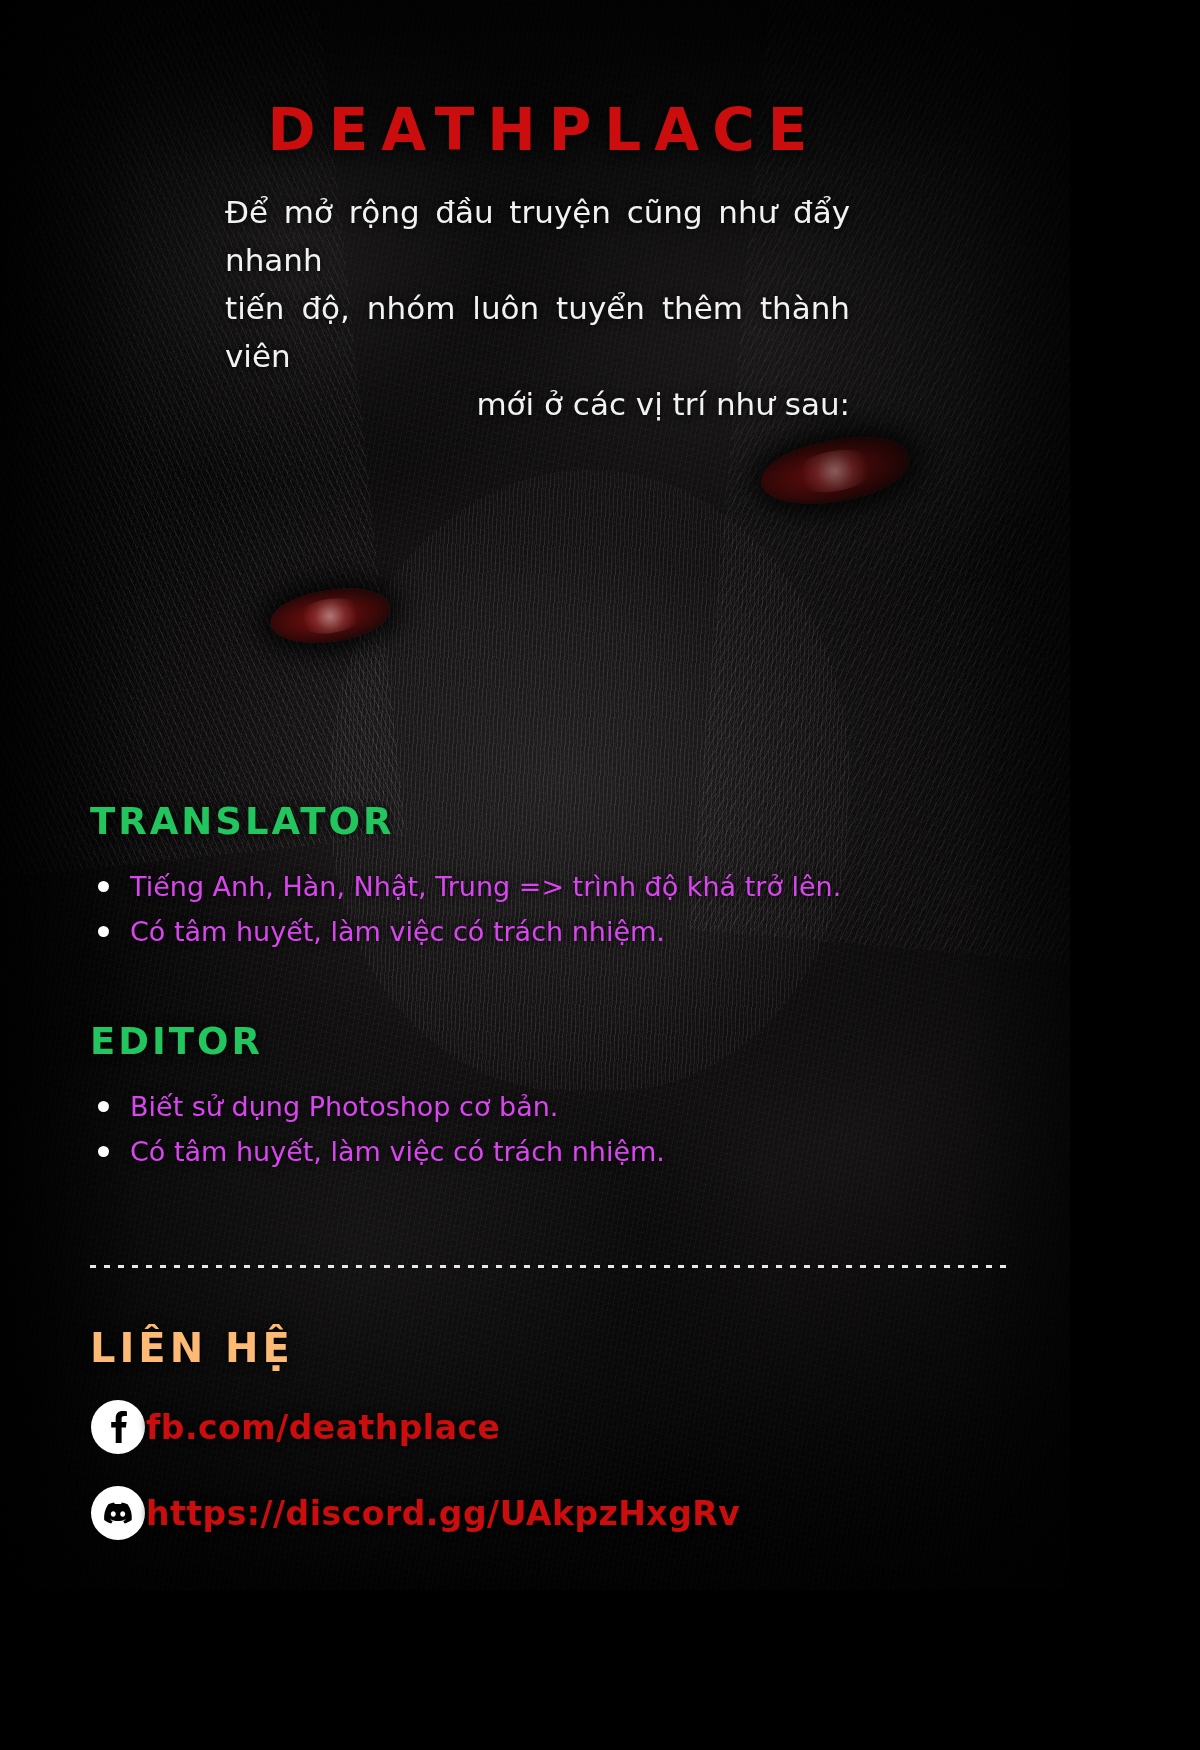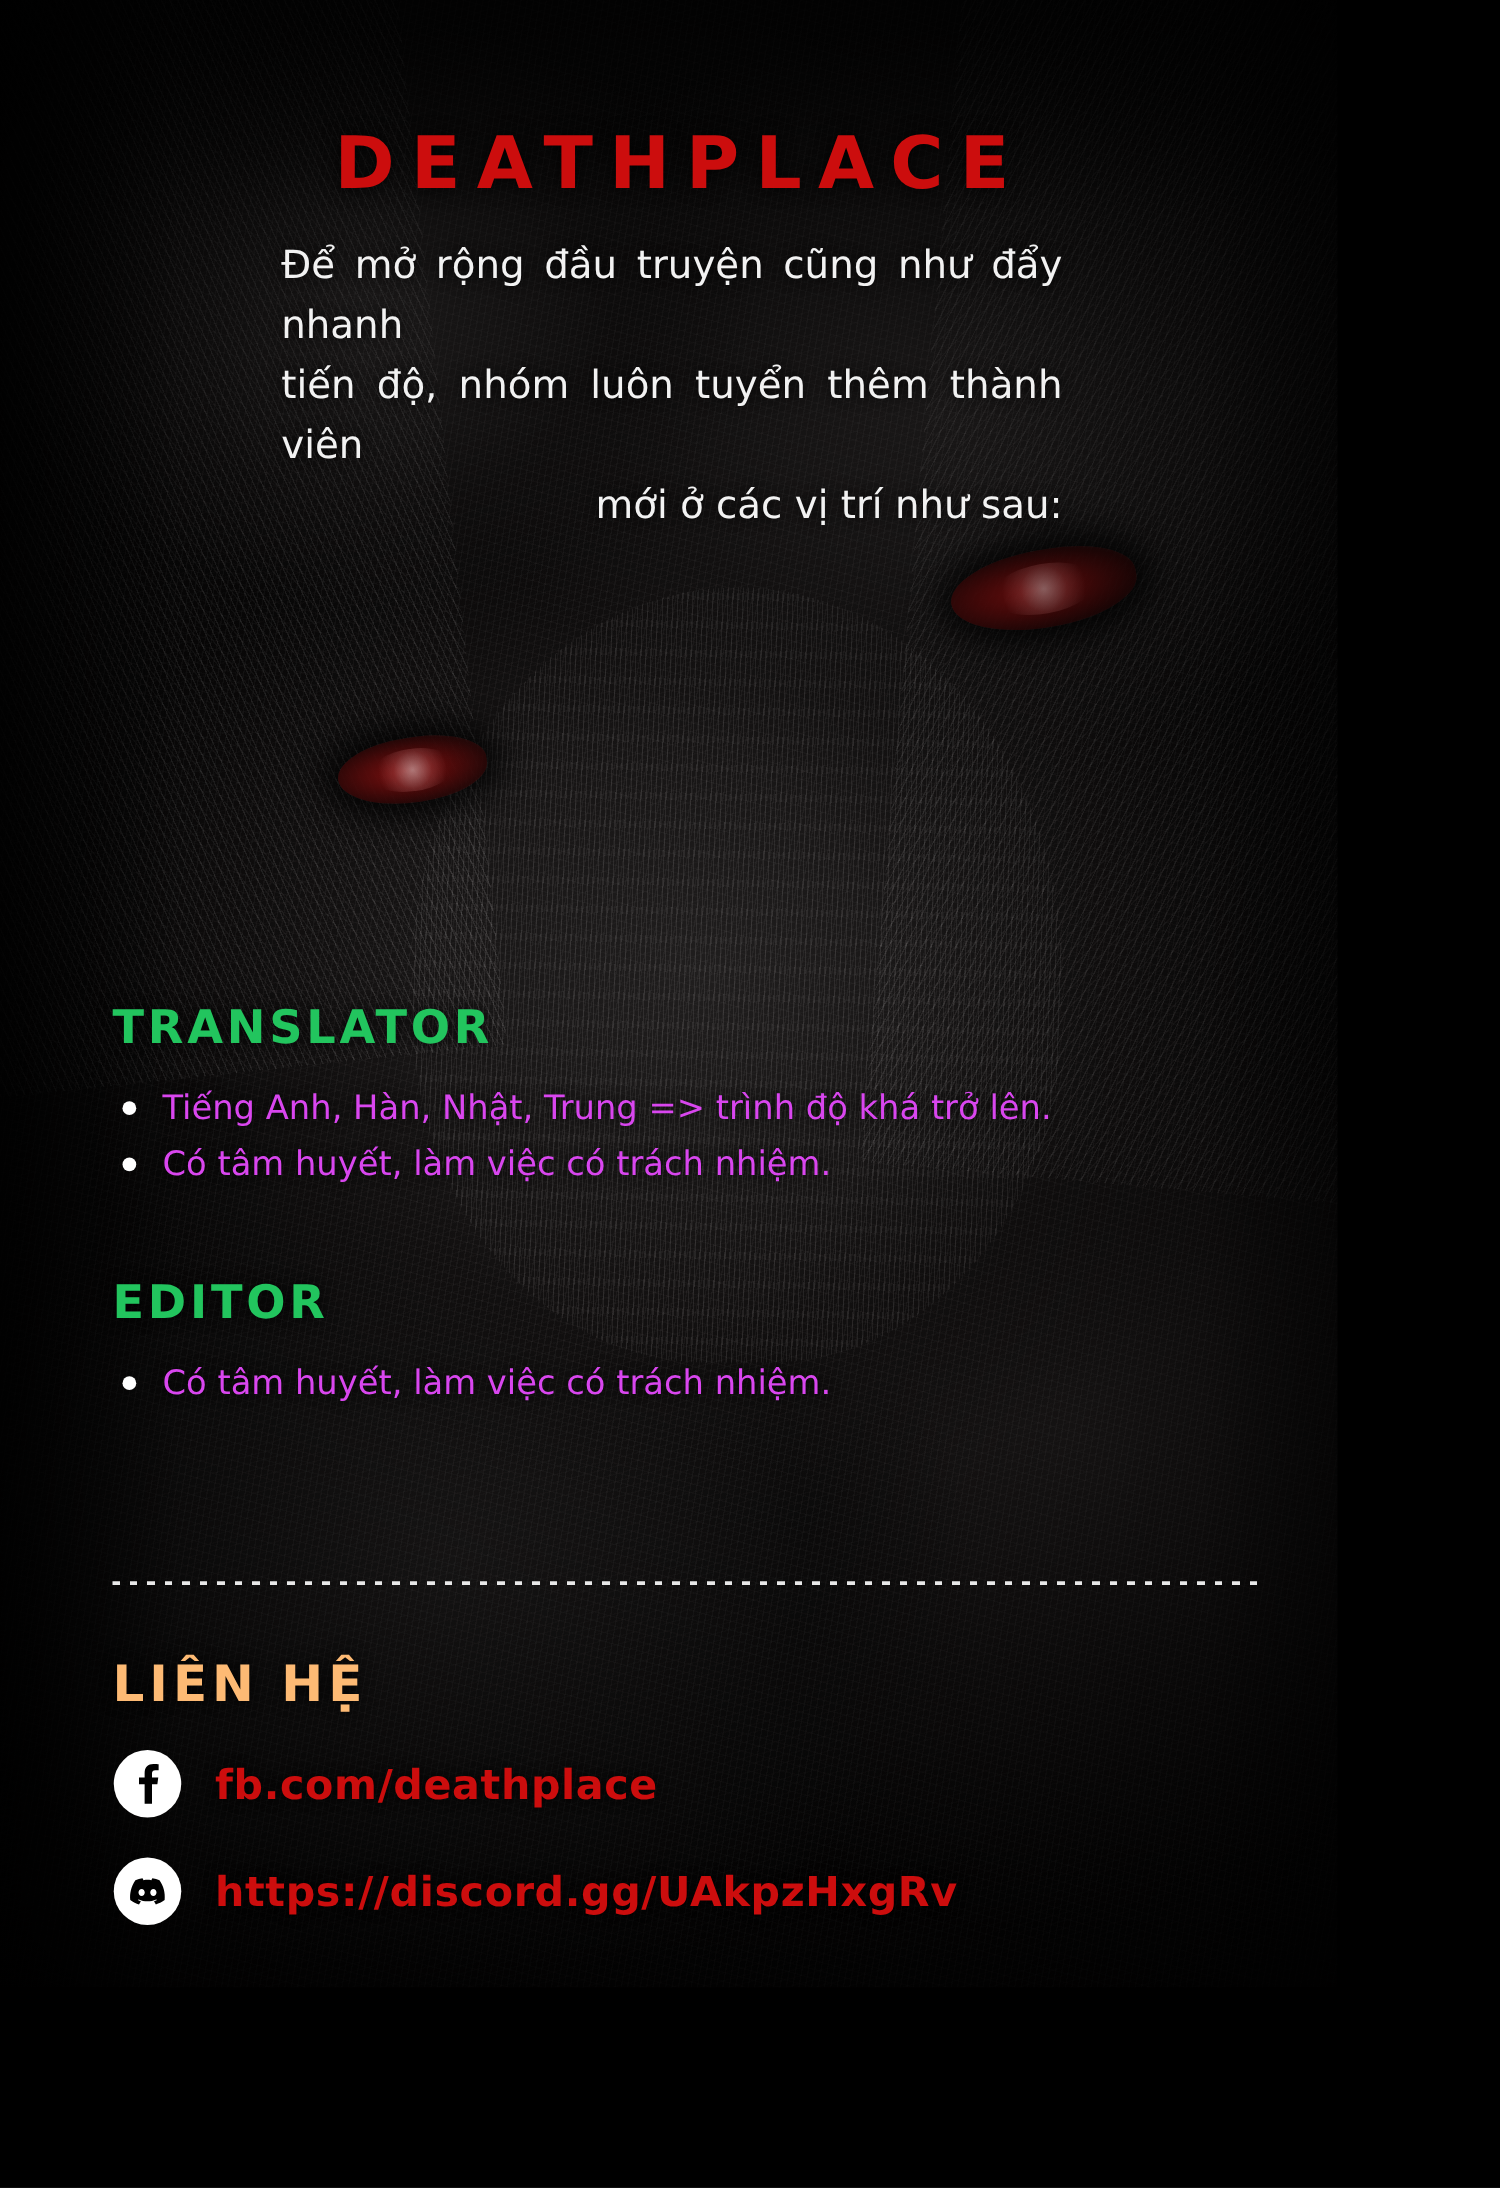--- a/index.html
+++ b/index.html
@@ -218,21 +218,20 @@
     font-weight: bold;
     font-size: 40px;
     letter-spacing: 4px;
     color: #fdba74;
     margin: 0 0 28px 0;
     text-shadow: 0 0 12px rgba(0,0,0,.95);
   }
   .contact-row {
     display: flex;
     align-items: center;
-    gap: 26px;
     margin-bottom: 30px;
   }
   .contact-icon {
     width: 56px; height: 56px;
     flex: 0 0 56px;
     display: block;
   }
   .contact-link {
     font-family: "DejaVu Sans", sans-serif;
     font-weight: bold;
@@ -284,20 +283,24 @@
           <span>Có tâm huyết, làm việc có trách nhiệm.</span>
         </li>
       </ul>
     </div>
 
     <div class="section" id="editor-section">
       <h3 class="section-title">EDITOR</h3>
       <ul class="bullets">
         <li>
           <span class="dot"></span>
+          <span>Biết sử dụng Photoshop cơ bản.</span>
+        </li>
+        <li>
+          <span class="dot"></span>
           <span>Có tâm huyết, làm việc có trách nhiệm.</span>
         </li>
       </ul>
     </div>
 
     <div class="divider"></div>
 
     <div class="section" id="contact-section">
       <h3 class="contact-title">LIÊN HỆ</h3>
 

